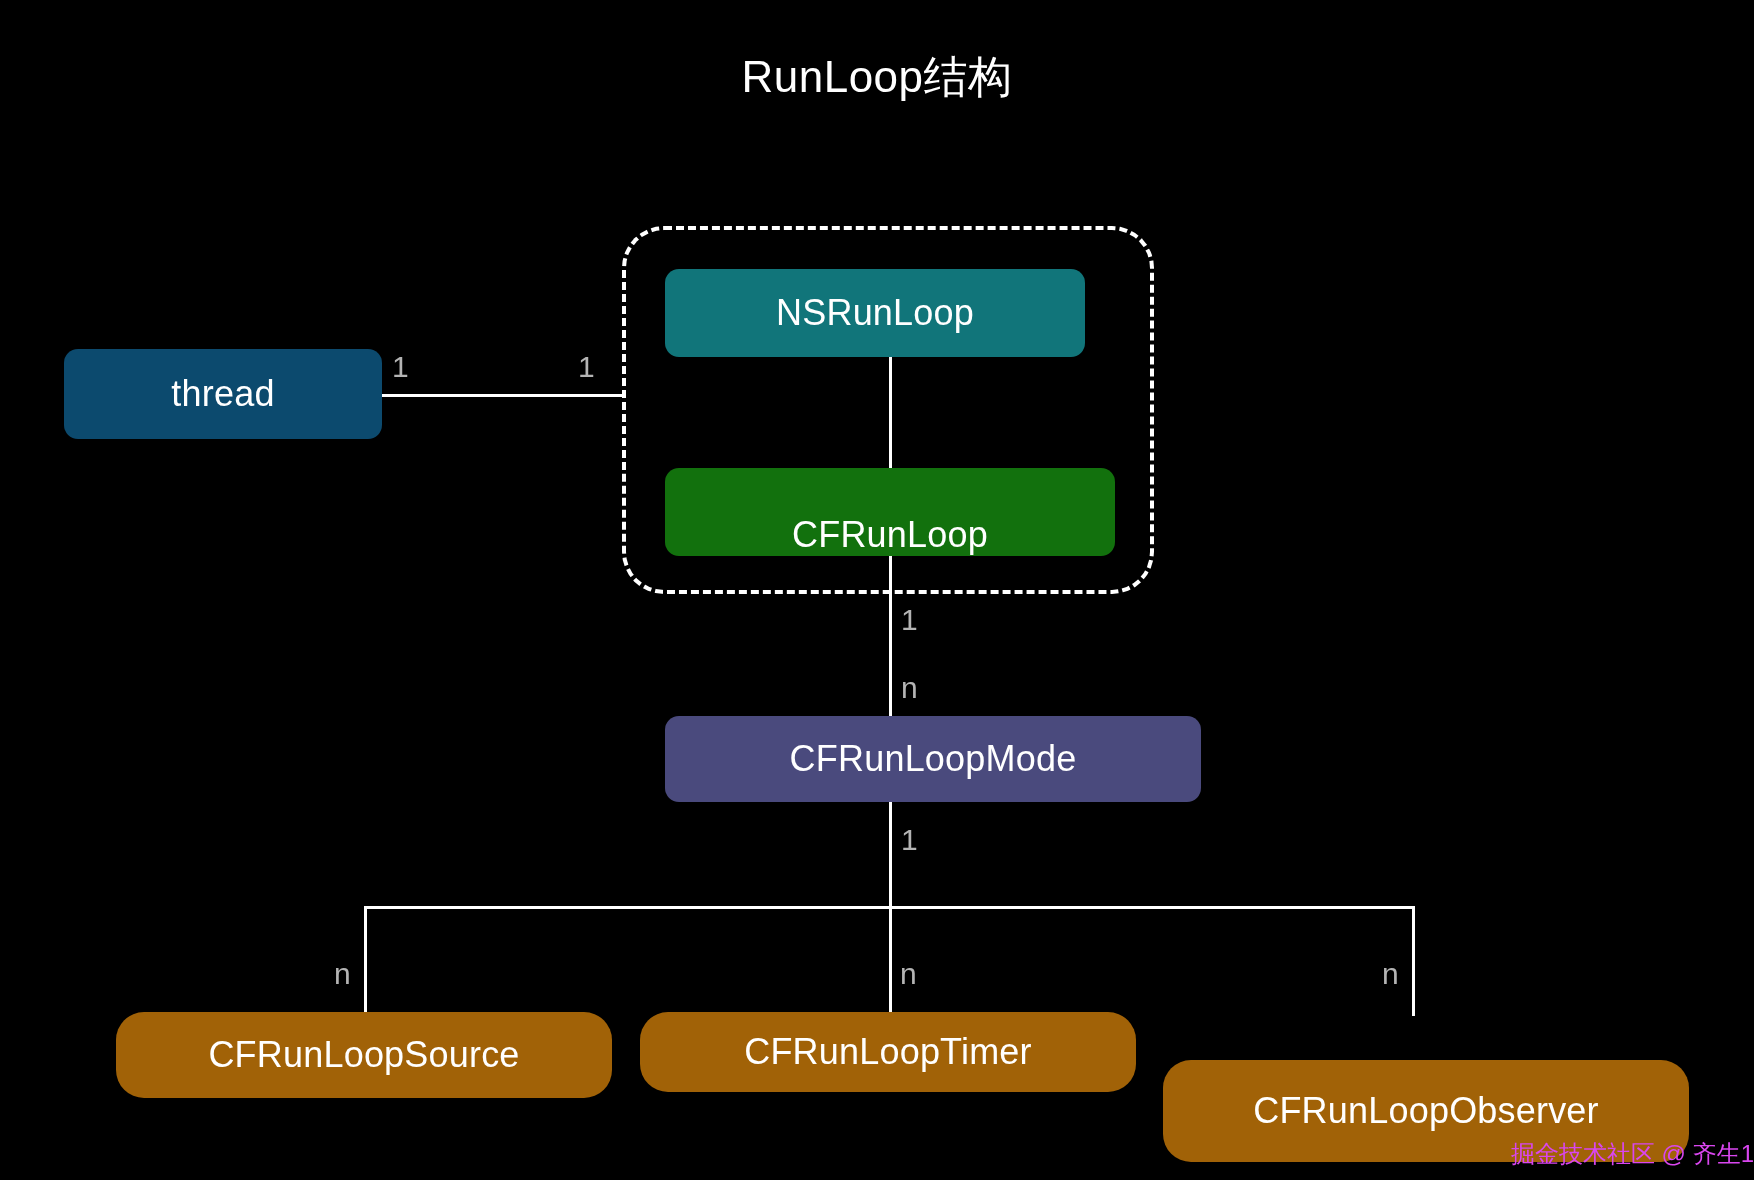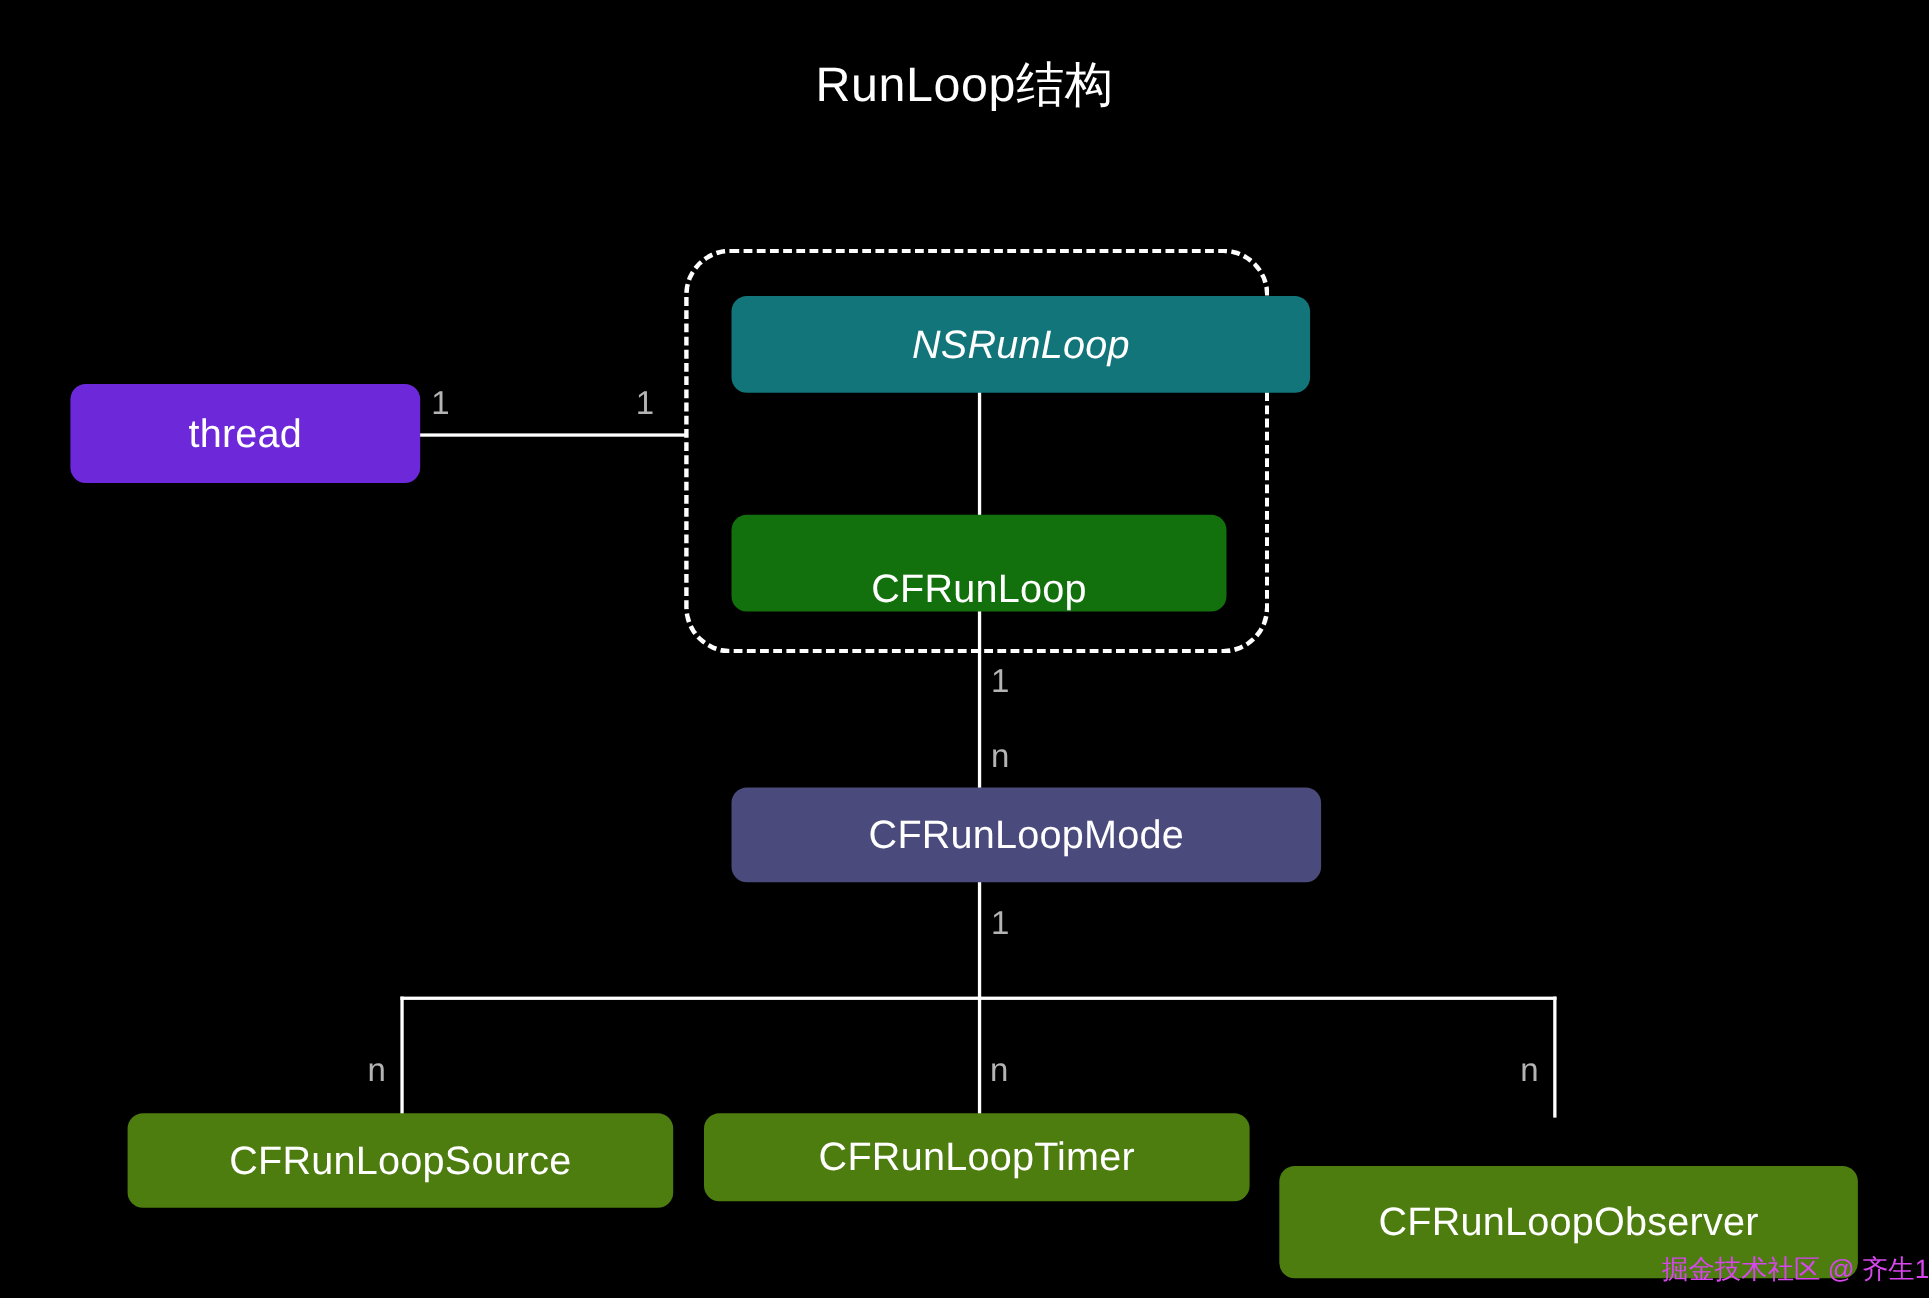--- a/index.html
+++ b/index.html
@@ -47,25 +47,25 @@
     justify-content: center;
     border-radius: 14px;
     color: #ffffff;
     font-size: 36px;
     font-weight: 400;
     white-space: nowrap;
     letter-spacing: 0.2px;
     z-index: 5;
   }
 
-  .node-thread   { background: #6d28d9; }
+  .node-thread   { background: #0c4a6e; }
   .node-teal     { background: #11757a; }
   .node-green    { background: #12710d; align-items: flex-end; }
   .node-purple   { background: #4a4a7d; }
-  .node-blue     { background: #4d7c0f; }
+  .node-blue     { background: #a16207; border-radius: 28px; }
 
   
   .dashed-group {
     position: absolute;
     box-sizing: border-box;
     border: 4px dashed #ffffff;
     border-radius: 42px;
     background: transparent;
     z-index: 2;
   }
@@ -127,21 +127,21 @@
   <div class="line-v" style="left:364px; top:902px; height:110px;"></div>
 
   <div class="line-v" style="left:889px; top:902px; height:110px;"></div>
 
   <div class="line-v" style="left:1412px; top:902px; height:110px;"></div>
 
   <div class="node node-thread" style="left:64px; top:345px; width:318px; height:90px;">
     <span>thread</span>
   </div>
 
-  <div class="node node-teal" style="left:665px; top:265px; width:526px; height:88px;font-style:italic;">
+  <div class="node node-teal" style="left:665px; top:265px; width:420px; height:88px;">
     <span>NSRunLoop</span>
   </div>
 
   <div class="node node-green" style="left:665px; top:464px; width:450px; height:88px;">
     <span>CFRunLoop</span>
   </div>
 
   <div class="node node-purple" style="left:665px; top:712px; width:536px; height:86px;">
     <span>CFRunLoopMode</span>
   </div>

